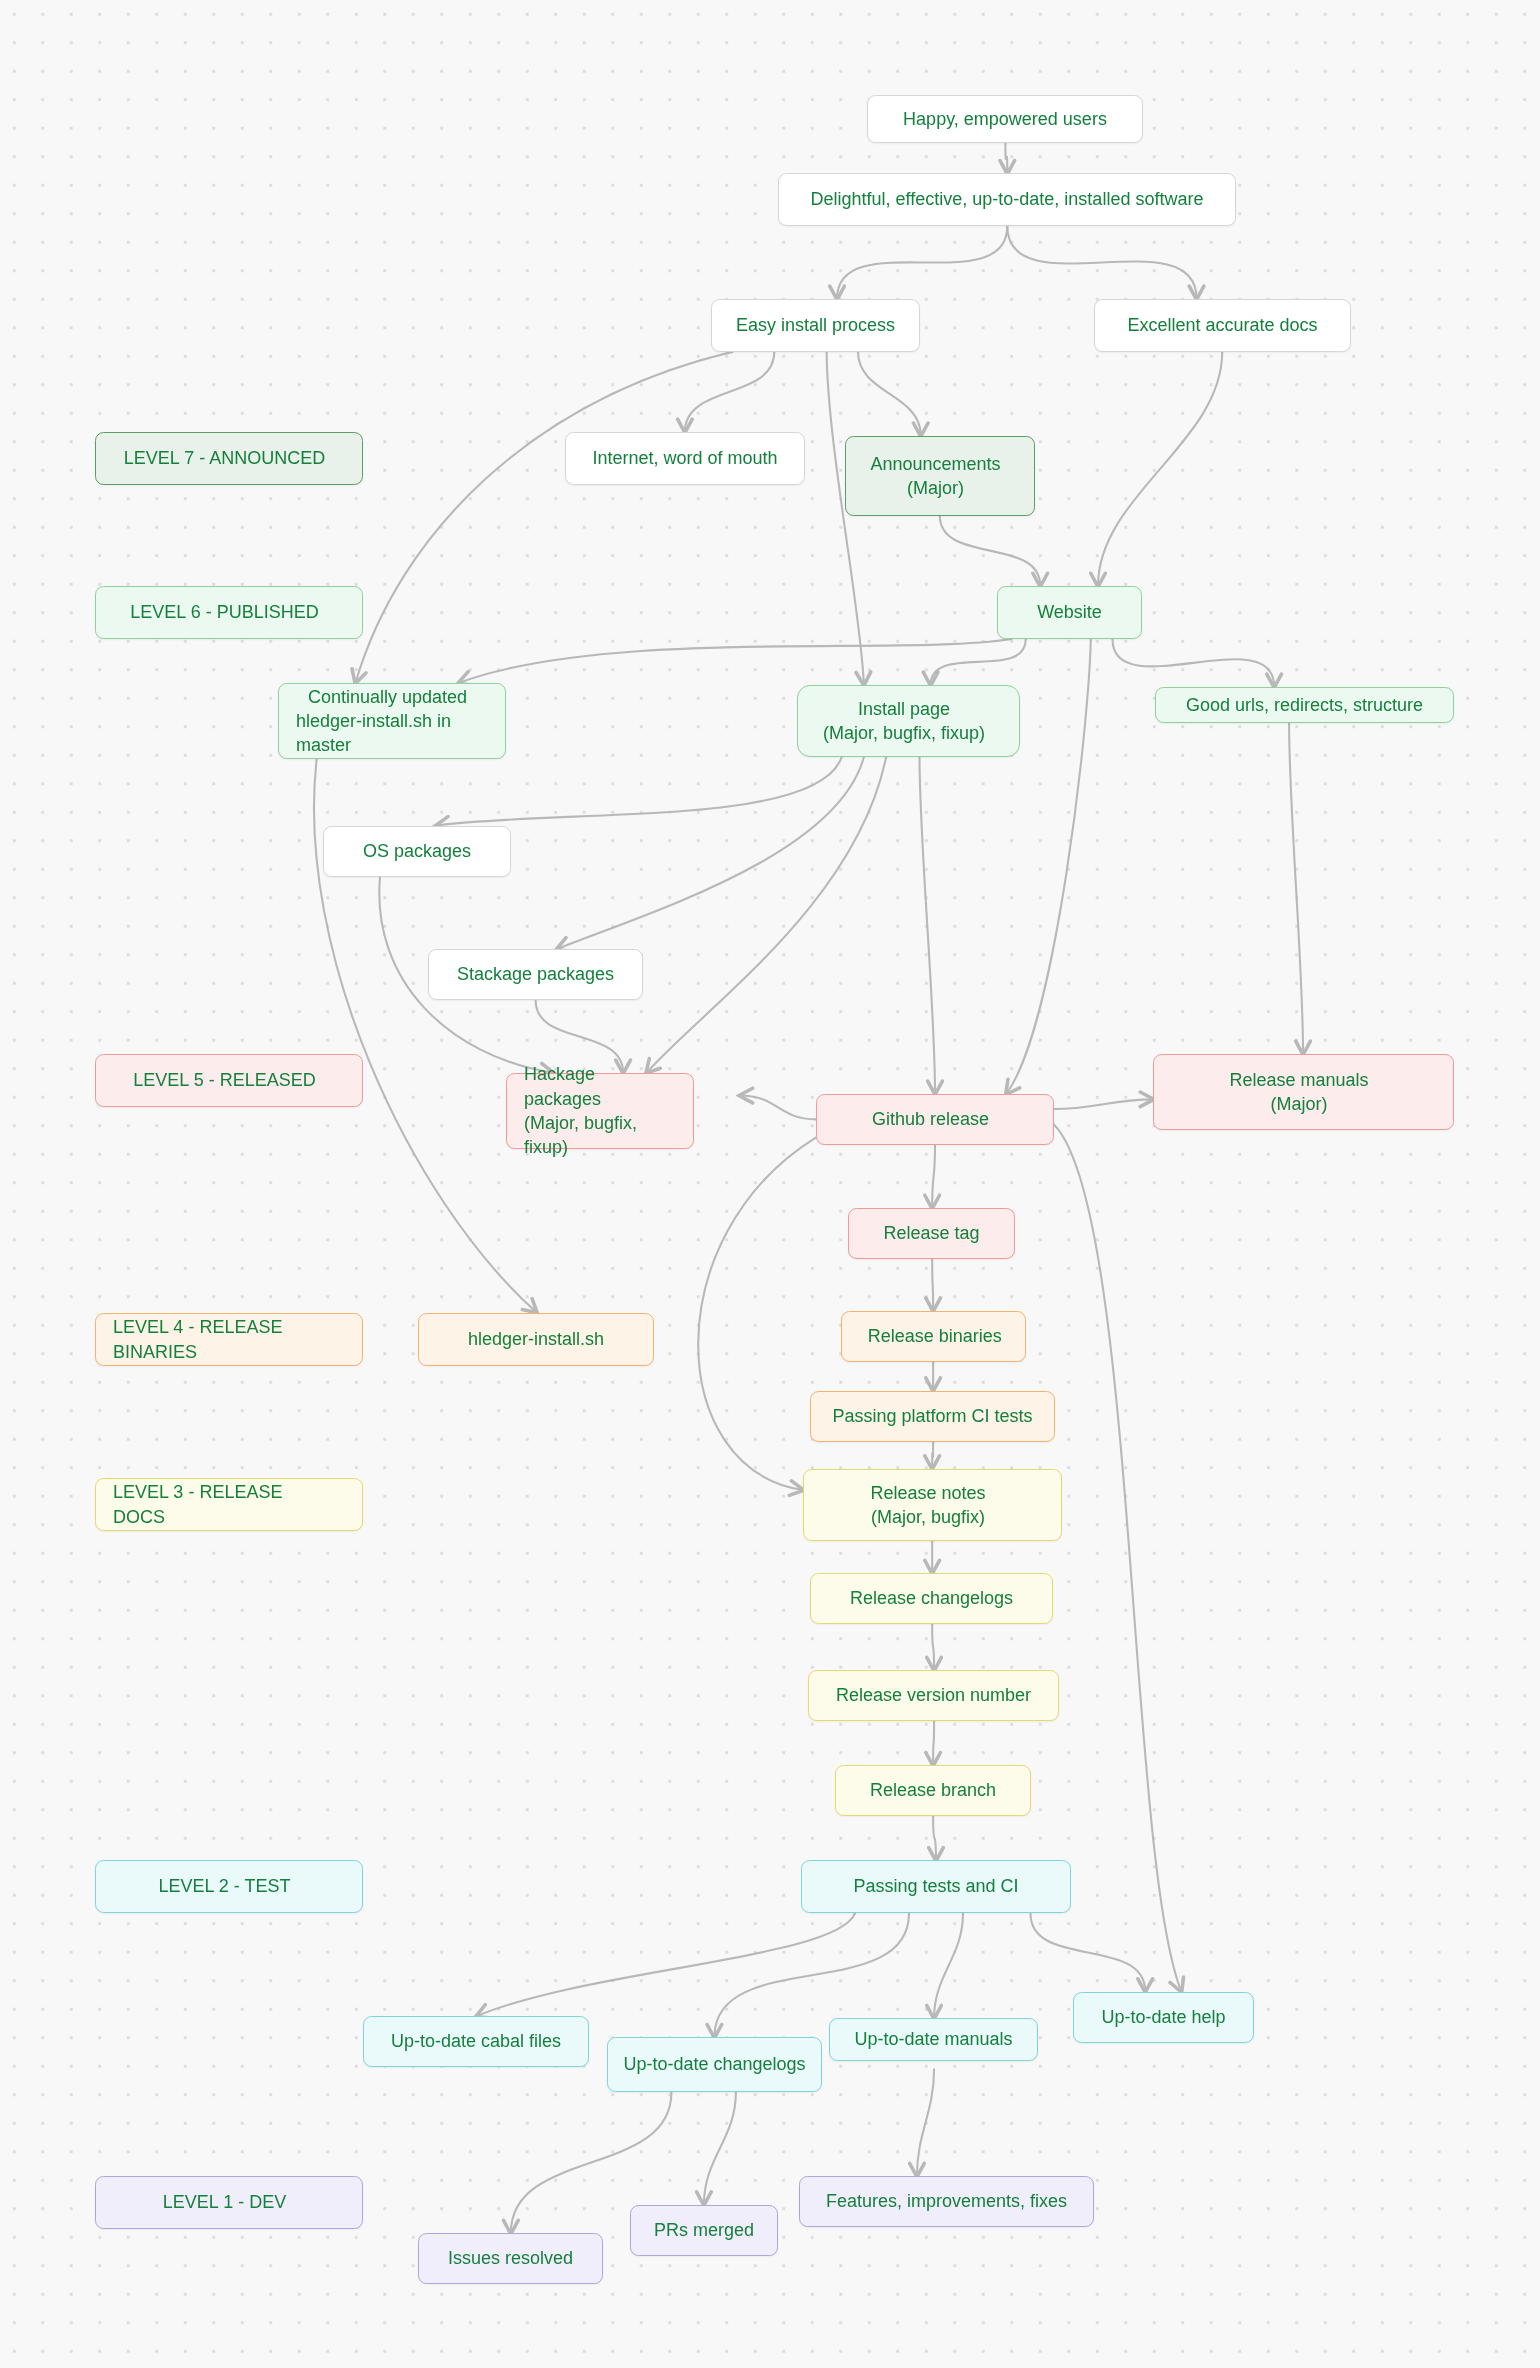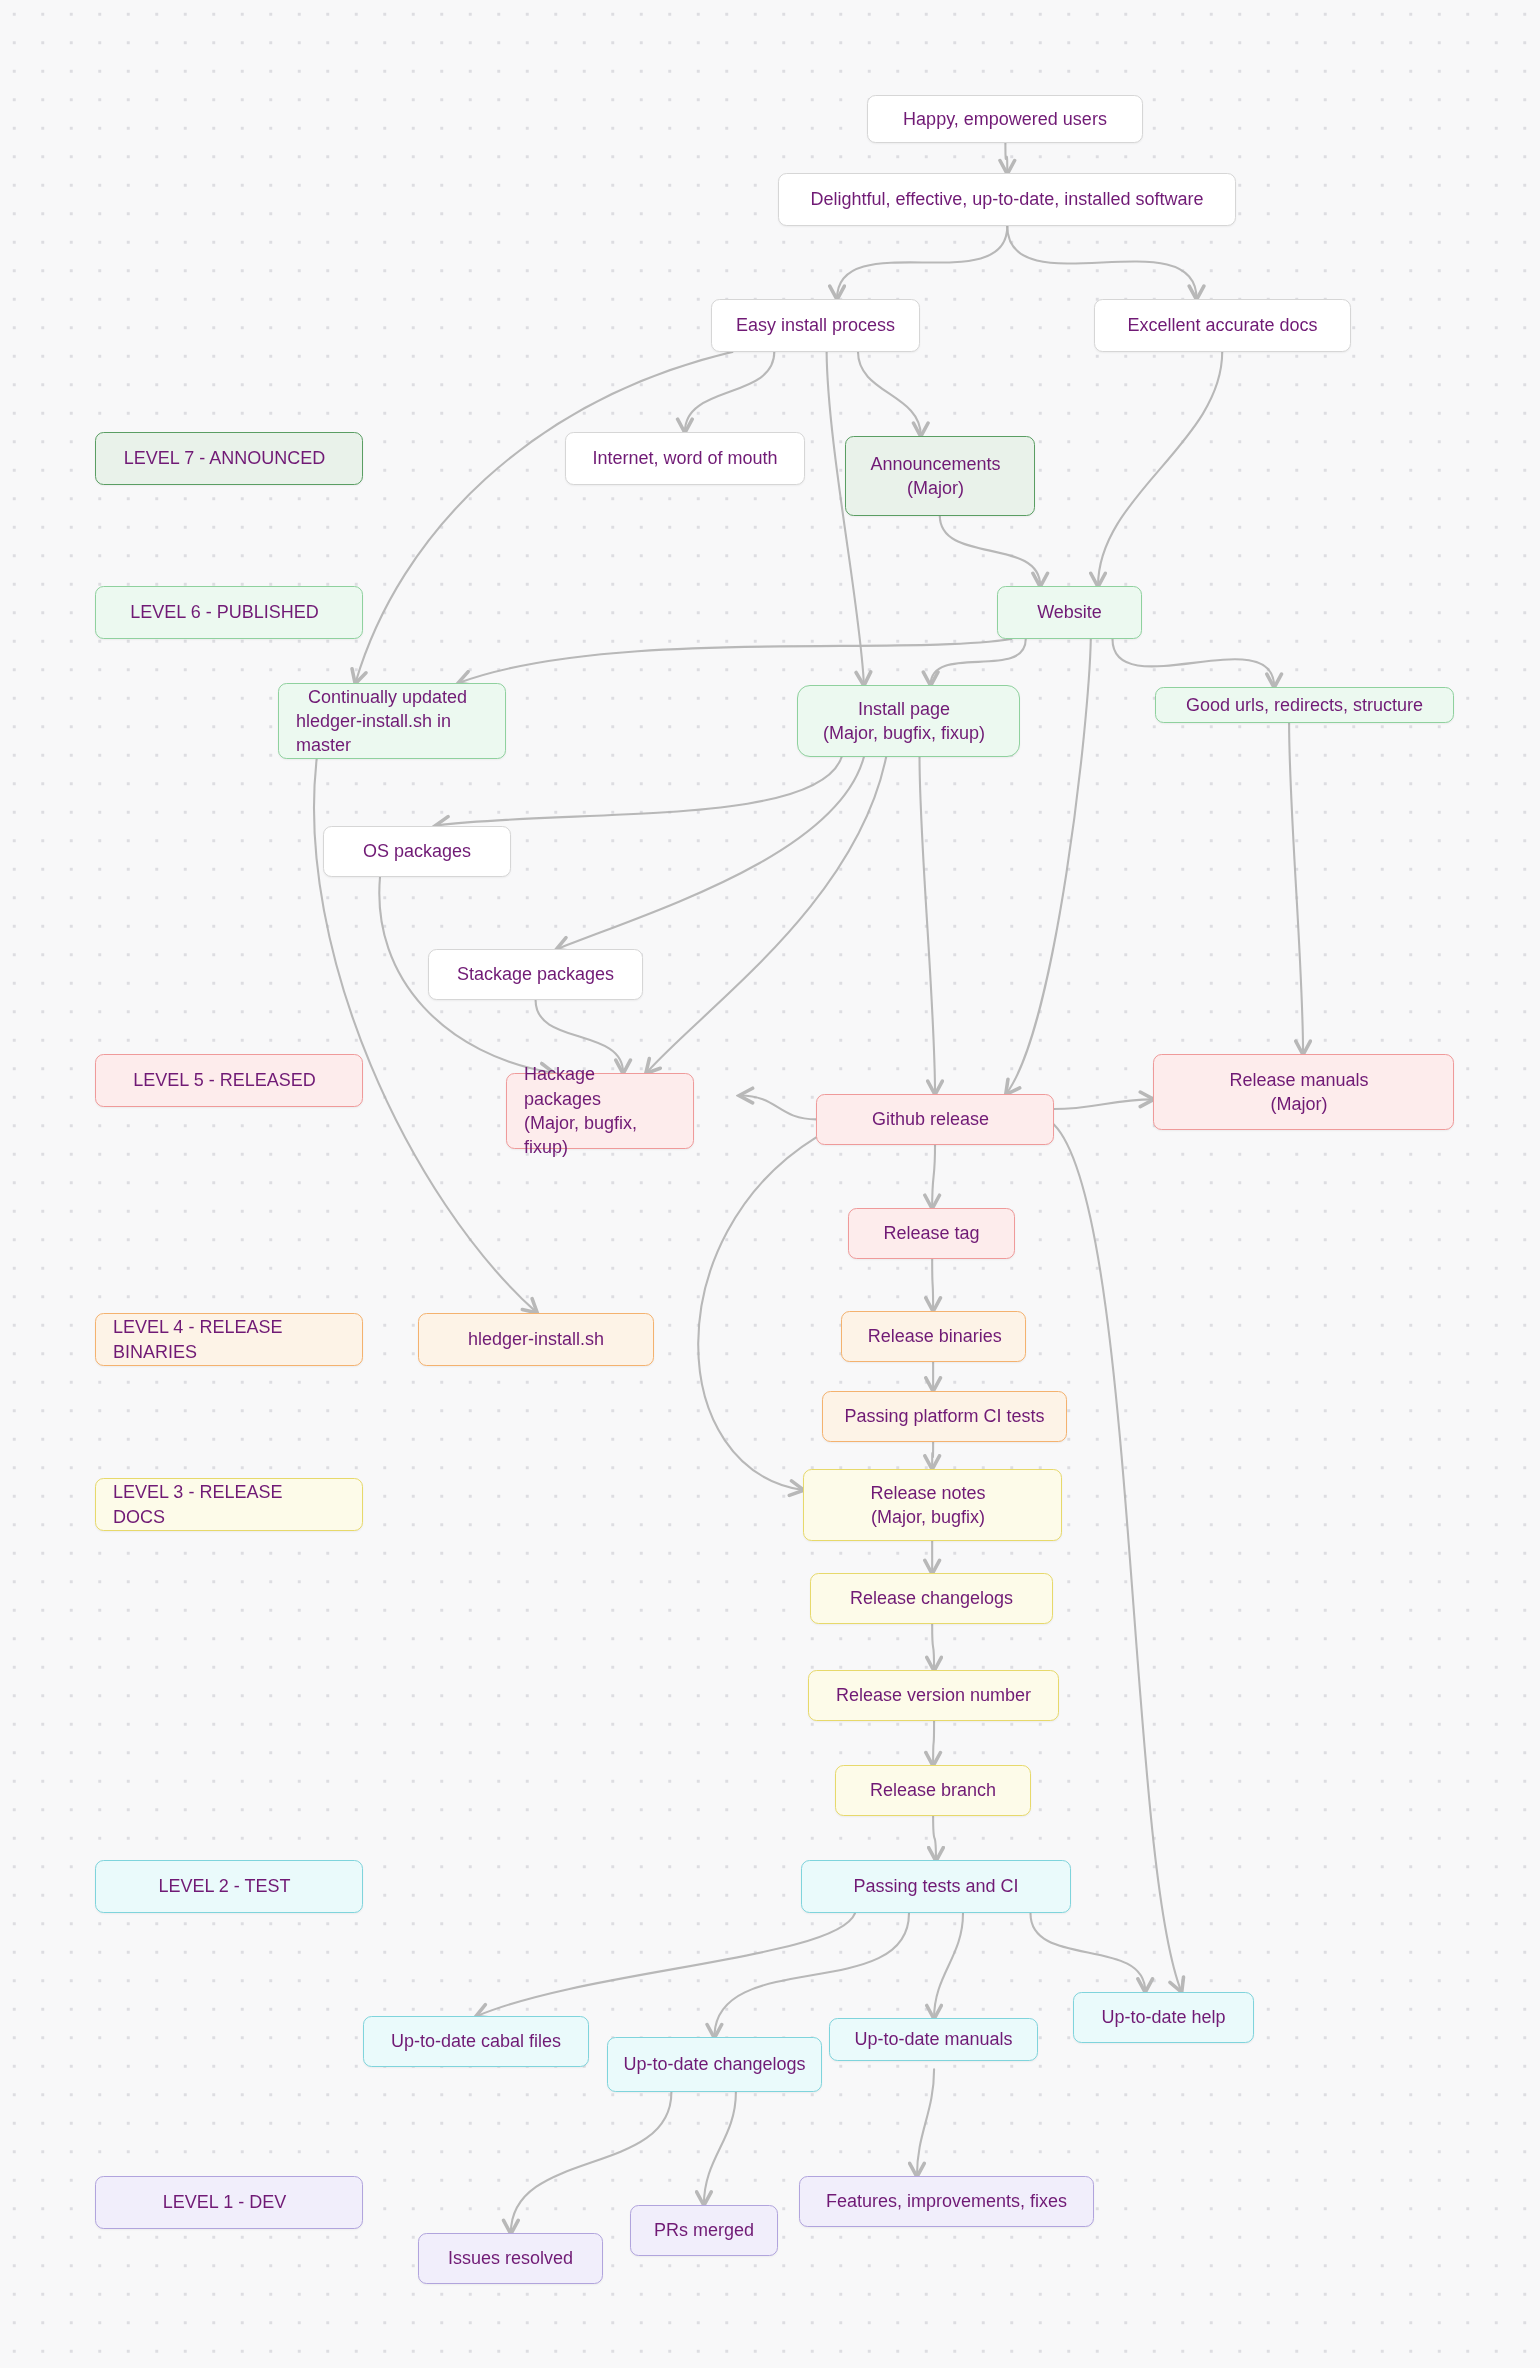--- a/index.html
+++ b/index.html
@@ -33,21 +33,21 @@
     z-index:2;
     box-sizing:border-box;
     display:flex;
     flex-direction:column;
     justify-content:center;
     align-items:center;
     text-align:center;
     border:1.9px solid #ccc;
     border-radius:8.6px;
     background:#fff;
-    color:#701a75;
+    color:#15803d;
     font-size:18px;
     line-height:1.35;
     padding:3.8px 9.5px;
     box-shadow:0 1px 1.9px rgba(0,0,0,.05);
   }
   .node.left{
     align-items:center;
     text-align:left;
     padding-left:17px;
     padding-right:26px;
@@ -176,21 +176,21 @@
 
   <div class="node left" style="left: 95px; top: 1313px; width: 268px; height: 53px; border-color: rgb(244, 178, 111); background: rgb(253, 243, 231);">
       <span class="lbl">LEVEL 4 - RELEASE BINARIES</span>
     </div>
   <div class="node" style="left: 418px; top: 1313px; width: 236px; height: 53px; border-color: rgb(244, 178, 111); background: rgb(253, 243, 231);">
       <span class="lbl">hledger-install.sh</span>
     </div>
   <div class="node" style="left: 841px; top: 1311px; width: 185px; height: 51px; border-color: rgb(244, 178, 111); background: rgb(253, 243, 231); padding-left: 12px;">
       <span class="lbl">Release binaries</span>
     </div>
-  <div class="node" style="left: 810px; top: 1391px; width: 245px; height: 51px; border-color: rgb(244, 178, 111); background: rgb(253, 243, 231); margin-left: 12px;">
+  <div class="node" style="left: 810px; top: 1391px; width: 245px; height: 51px; border-color: rgb(244, 178, 111); background: rgb(253, 243, 231);">
       <span class="lbl">Passing platform CI tests</span>
     </div>
 
   <div class="node left" style="left: 95px; top: 1478px; width: 268px; height: 53px; border-color: rgb(231, 217, 107); background: rgb(253, 251, 233);">
       <span class="lbl">LEVEL 3 - RELEASE DOCS</span>
     </div>
   <div class="node left" style="left: 803px; top: 1469px; width: 259px; height: 72px; border-color: rgb(231, 217, 107); background: rgb(253, 251, 233);">
       <span class="lbl">Release notes</span>
       <span class="lbl">(Major, bugfix)</span>
     </div>

